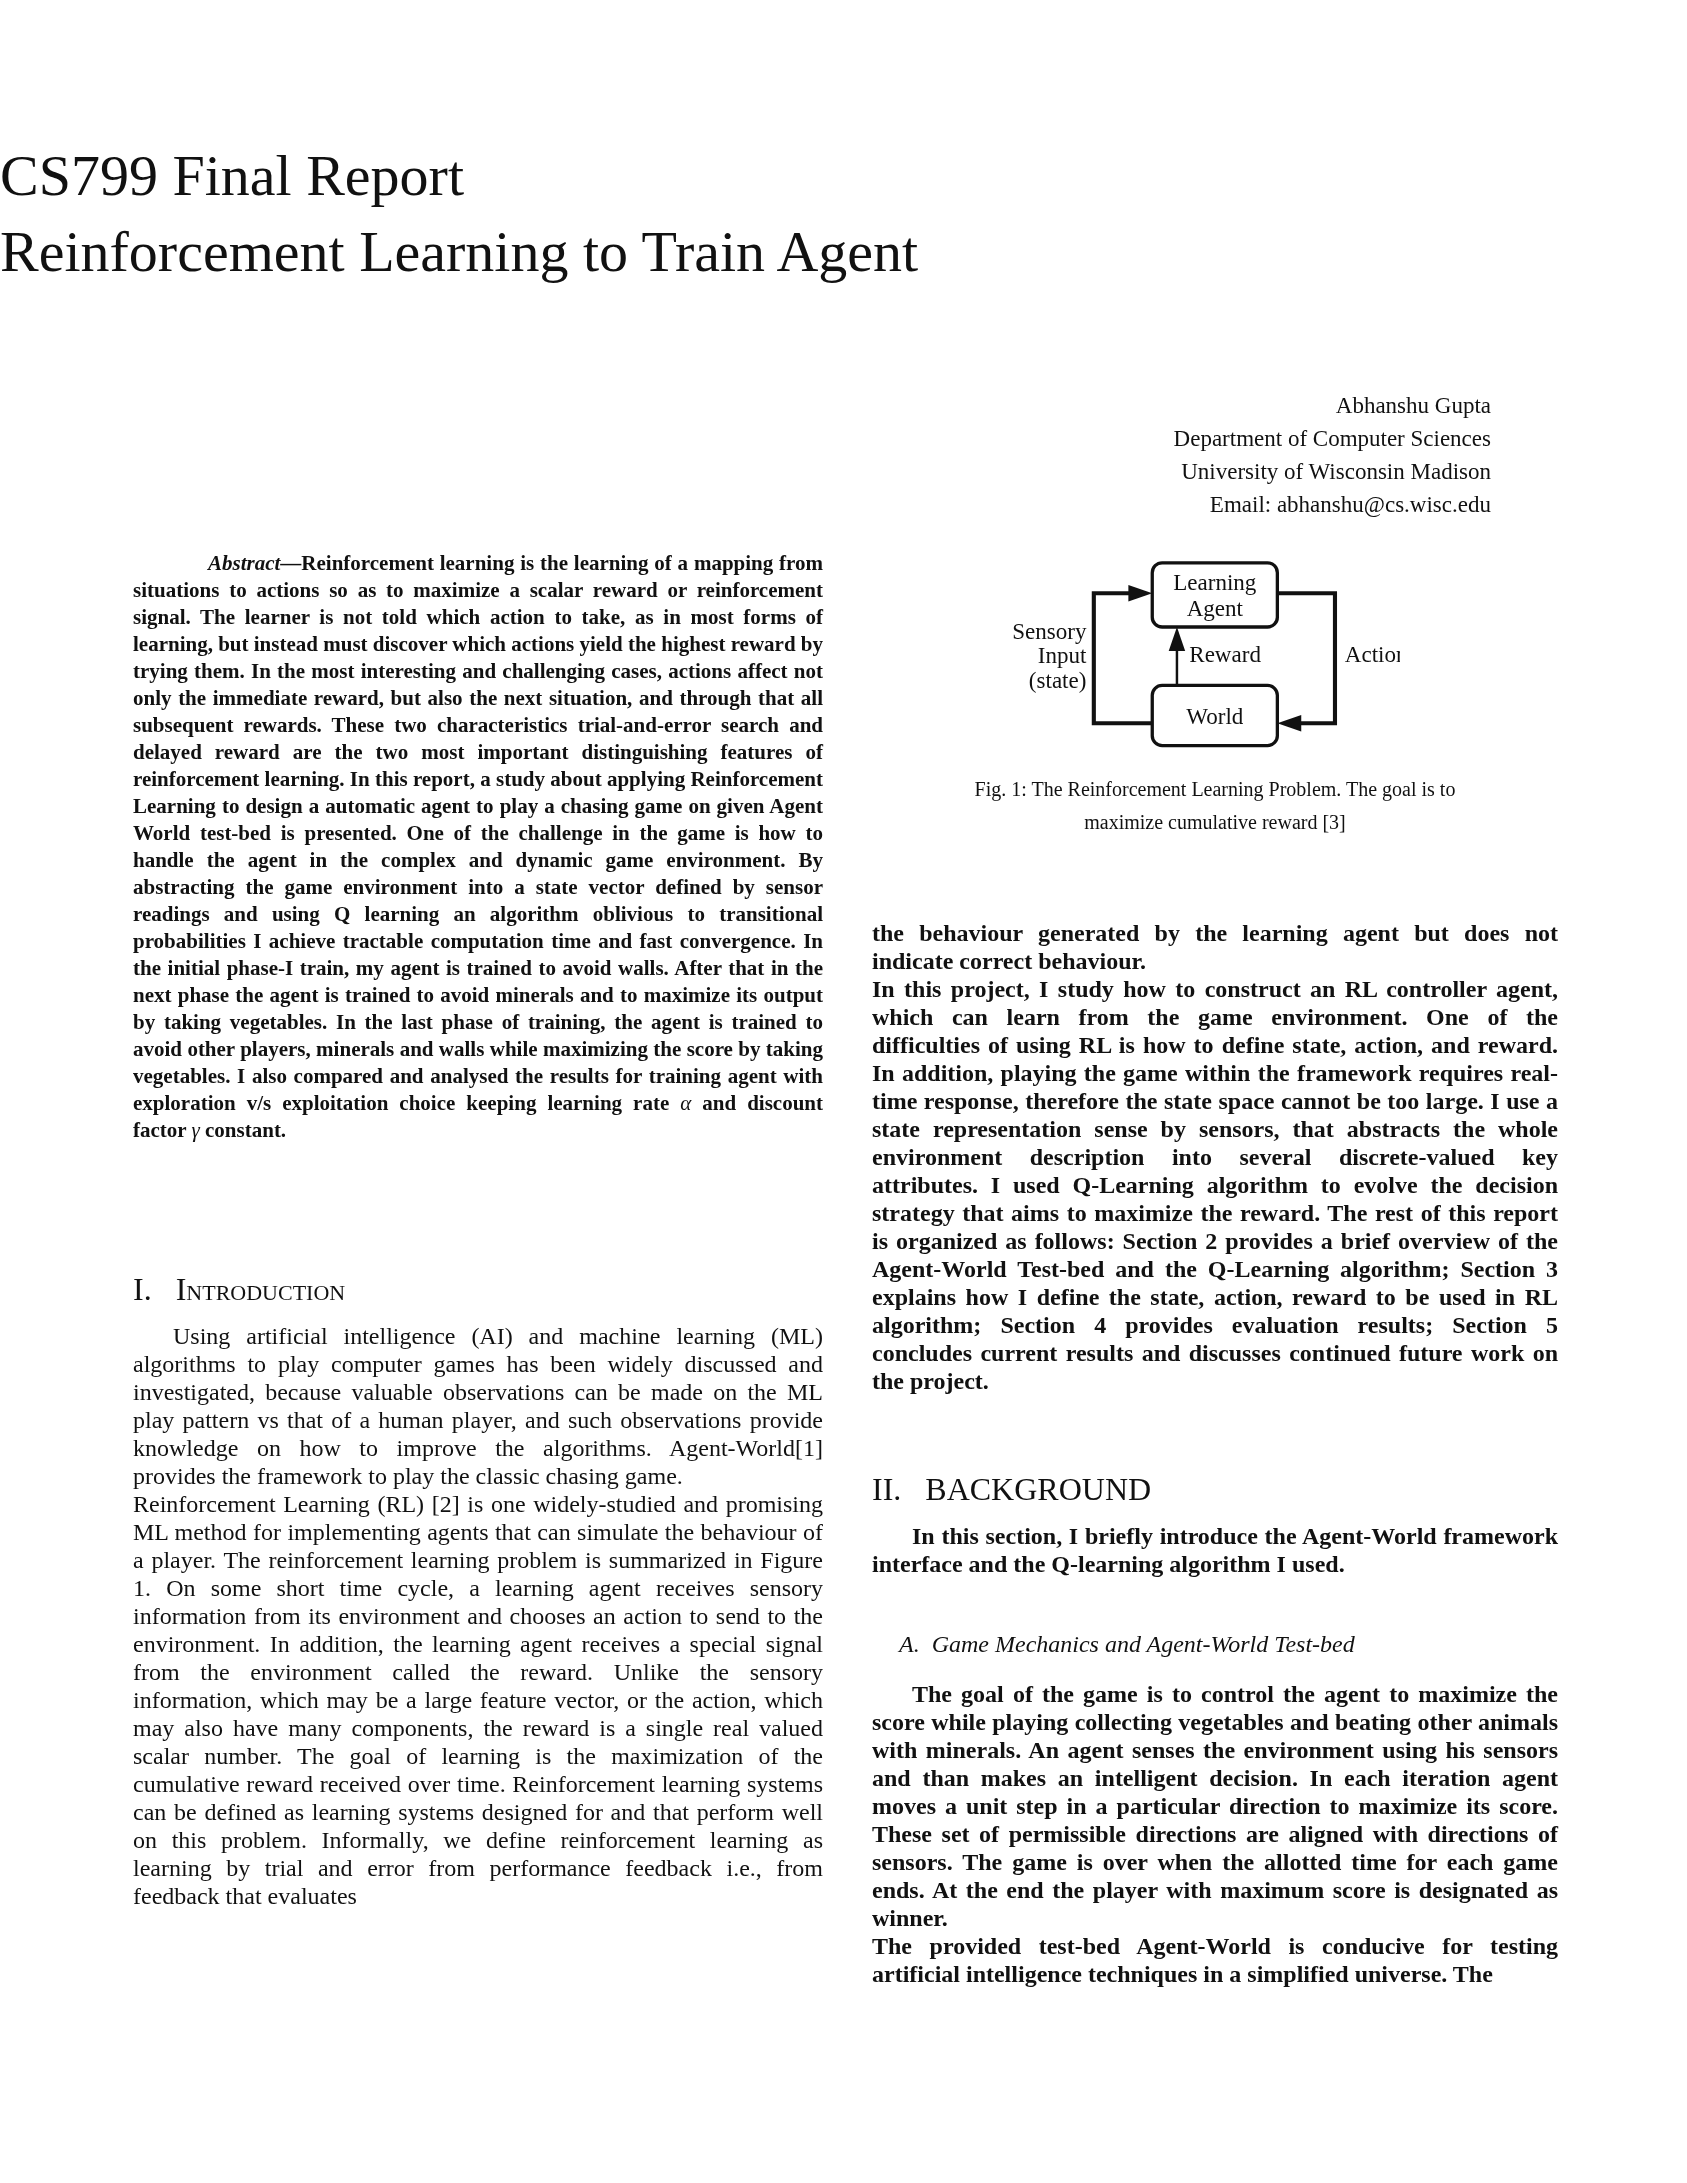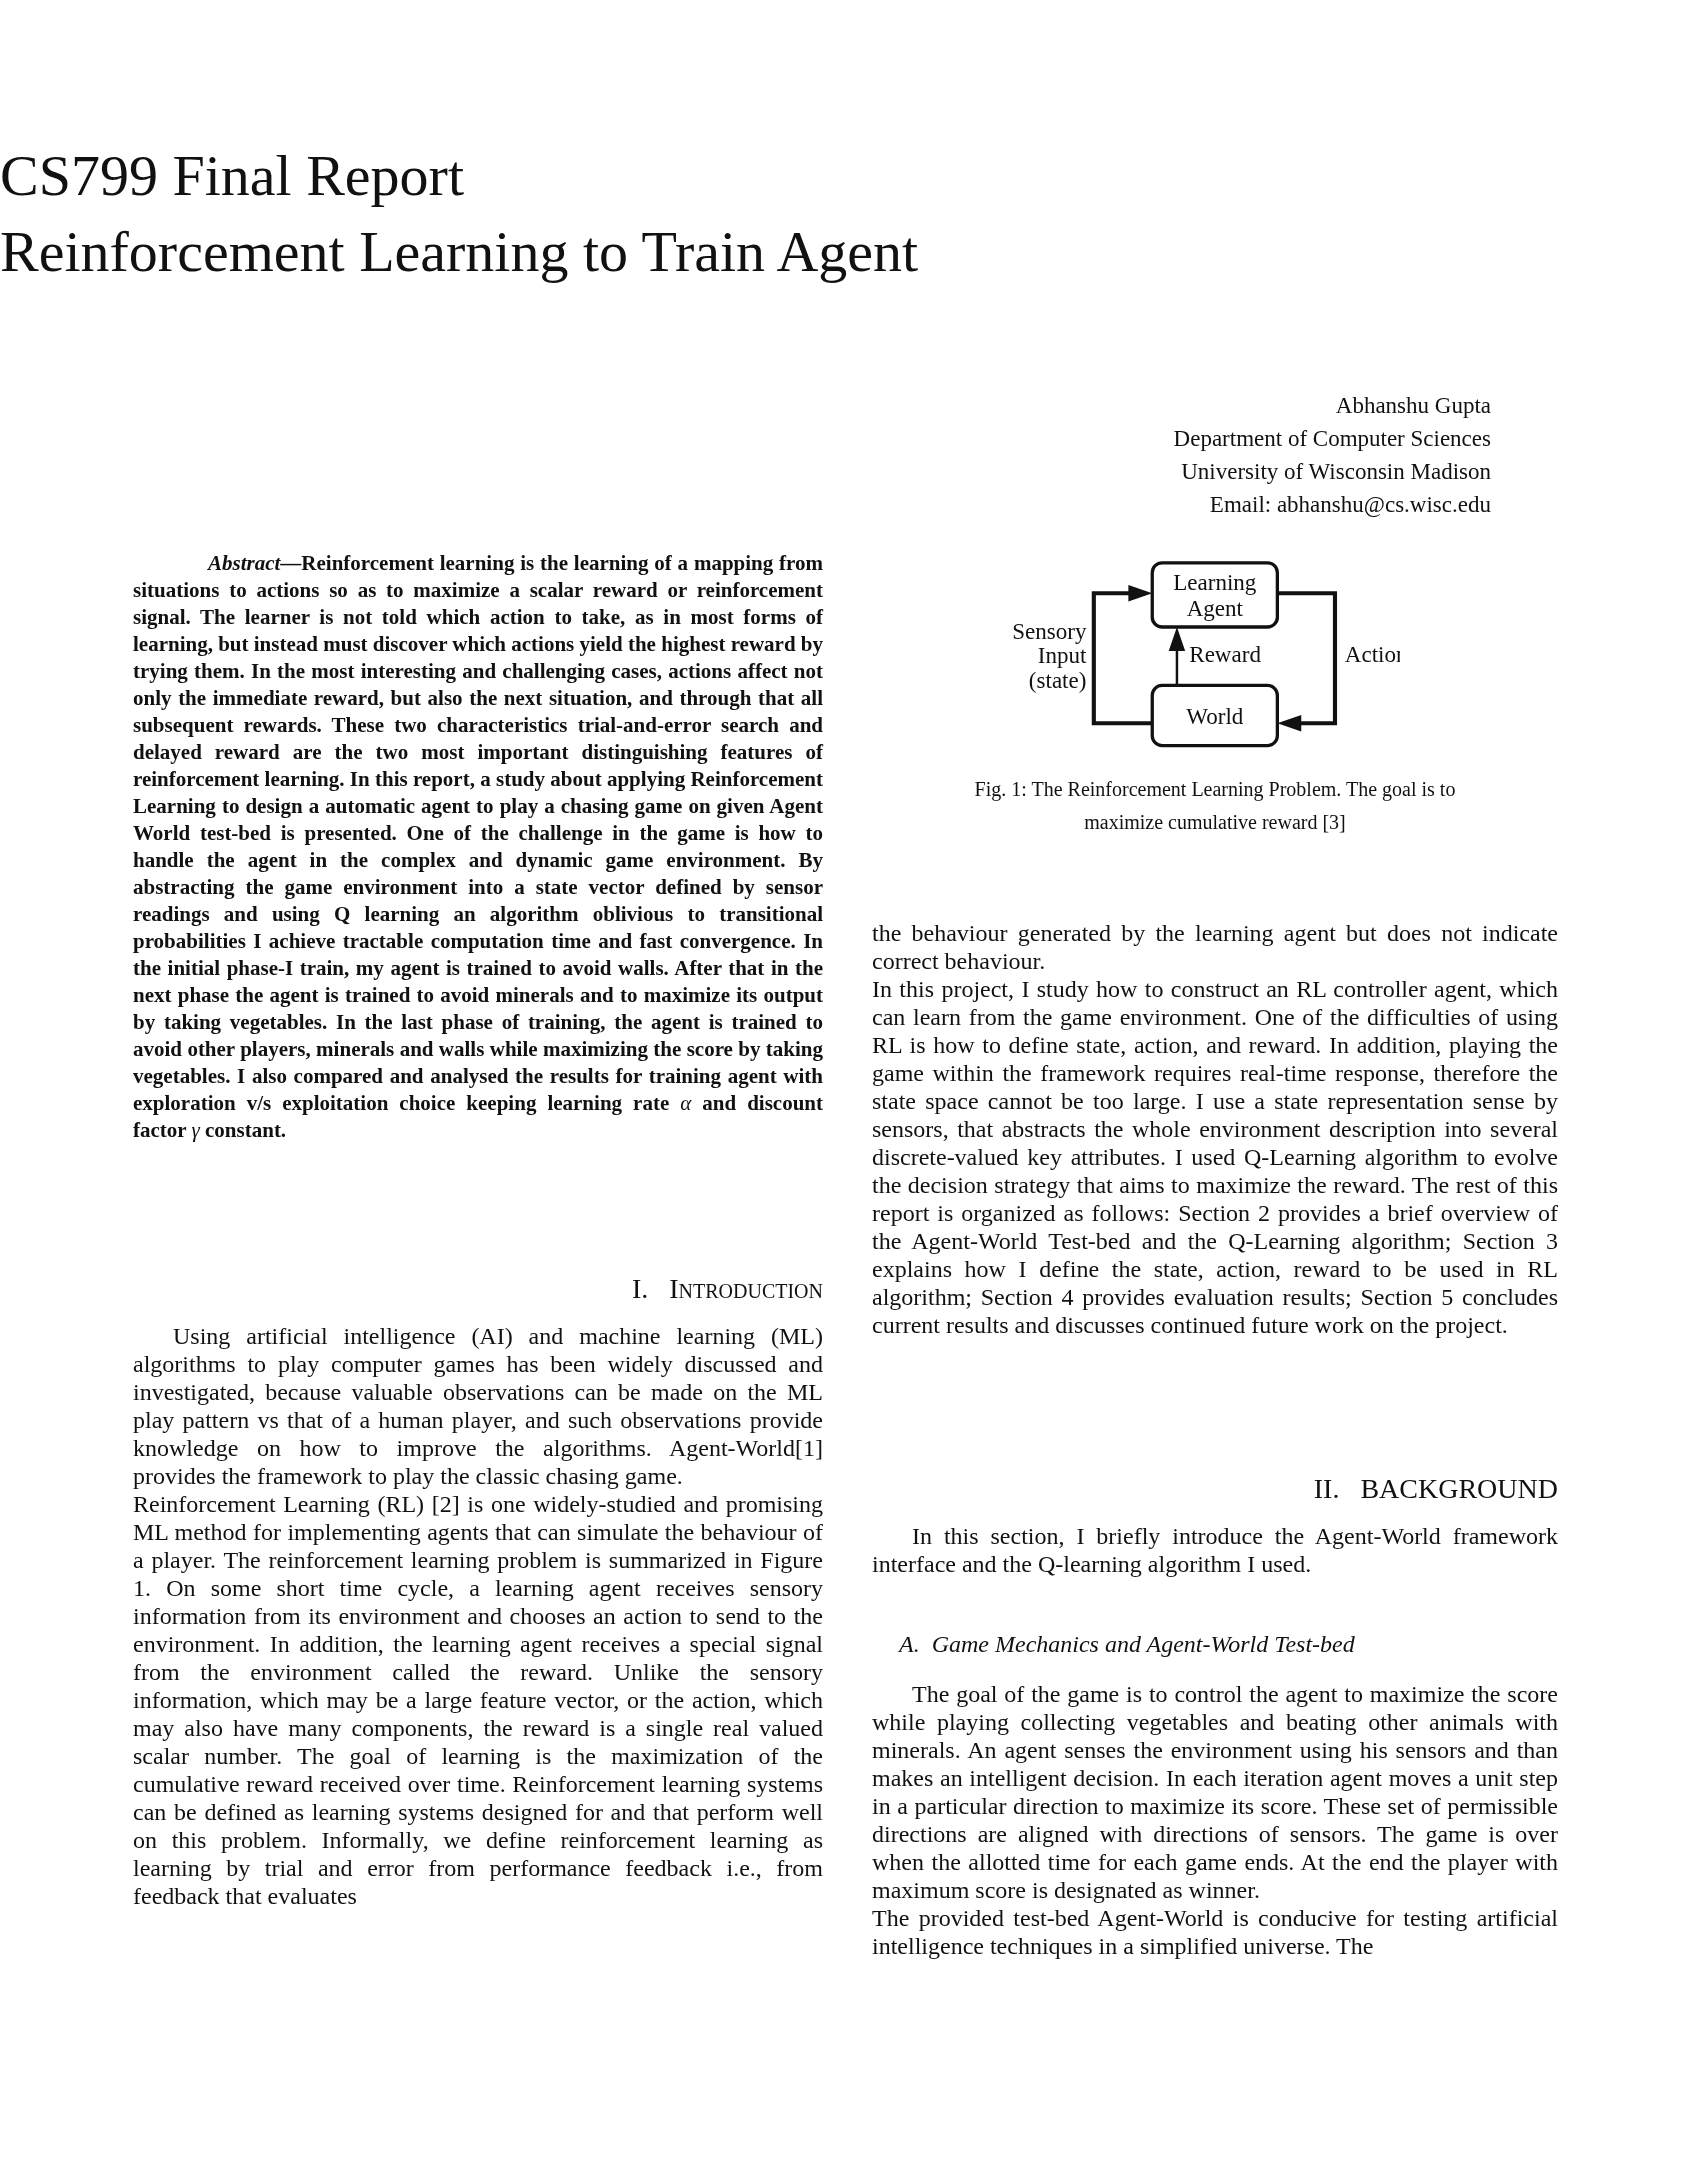--- a/index.html
+++ b/index.html
@@ -12,29 +12,29 @@
     font-size: 58px; line-height: 76px; top: 138px; font-weight: normal;
   }
   .authors {
     position: absolute; left: 0; width: 1491px; text-align: right;
     top: 389px; font-size: 23px; line-height: 33px;
   }
   .col {
     position: absolute; font-size: 24px; line-height: 28px; text-align: justify;
   }
   .col-left { left: 133px; width: 690px; }
-  .col-right { left: 872px; width: 686px; }
+  .col-right { left: 872px; width: 686px; font-weight: bold; }
   .abstract {
     position: absolute; left: 133px; width: 690px; top: 550px;
     font-size: 21px; line-height: 27px; font-weight: bold; text-align: justify;
     text-indent: 35px;
   }
   .abstract .label { font-style: italic; margin-left: 40px; }
   .sec-head {
-    position: absolute; text-align: right; font-size: 28px; line-height: 28px;
+    position: absolute; text-align: left; font-size: 32px; line-height: 28px;
   }
   .smallcaps { font-variant: small-caps; }
   .subsec {
     position: absolute; font-style: italic; font-size: 24px; line-height: 28px; margin-left: 27px;
   }
   p { margin: 0; }
   .indent { text-indent: 40px; }
   .diagram { position: absolute; left: 972px; top: 552px; width: 428px; height: 206px; }
   .caption {
     position: absolute; left: 872px; width: 686px; text-align: center;

